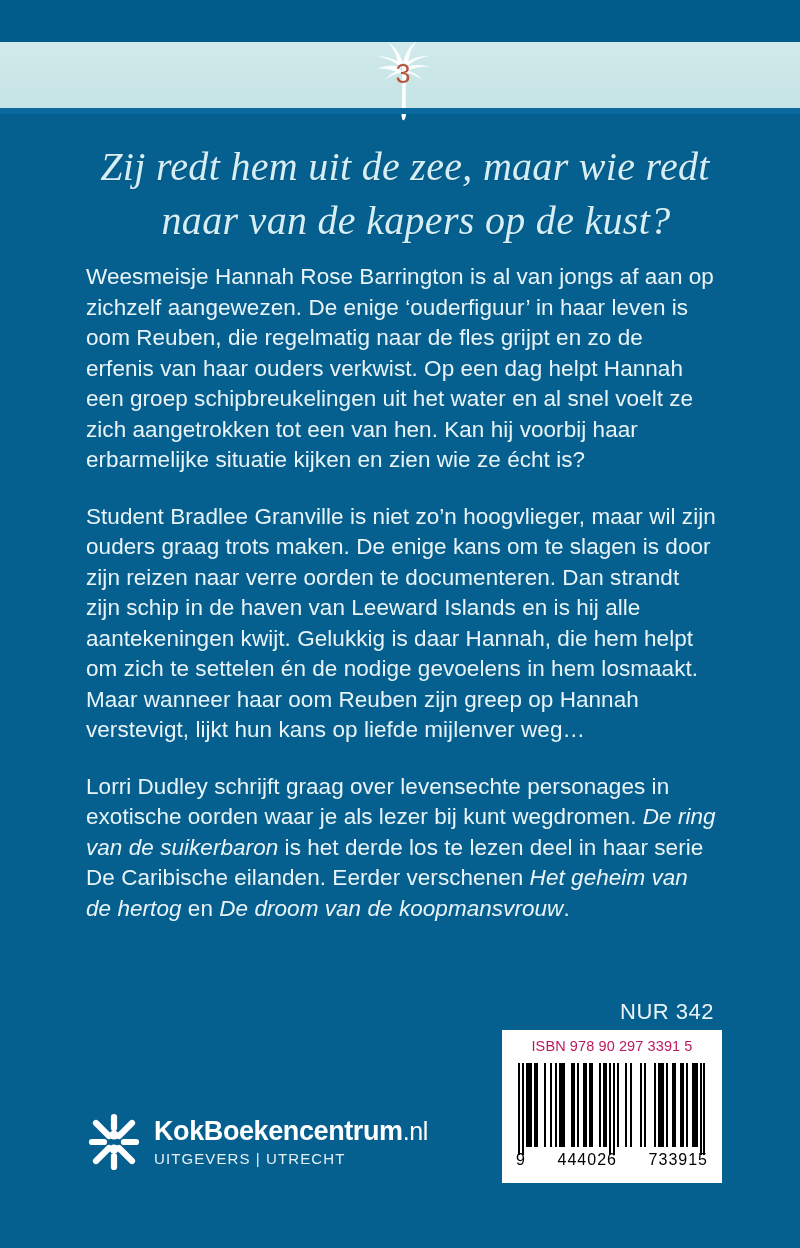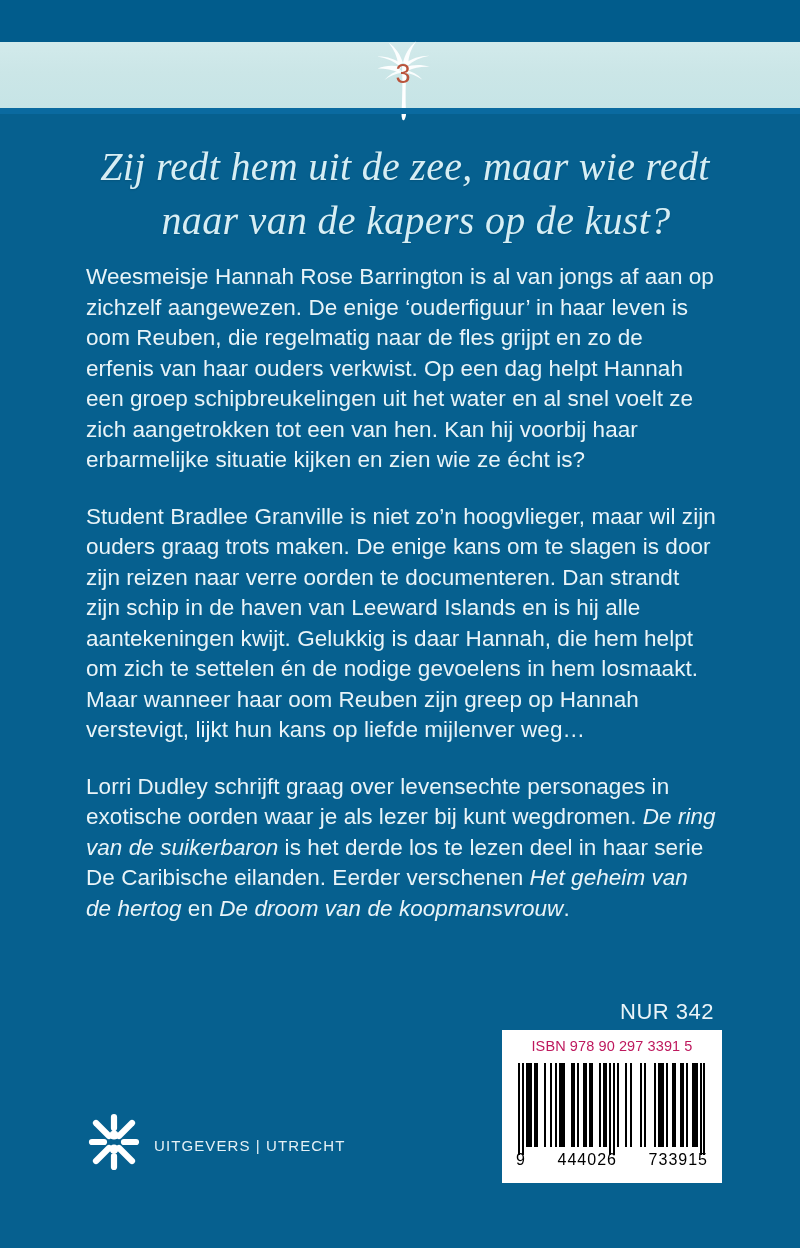--- a/index.html
+++ b/index.html
@@ -341,17 +341,18 @@
         <path d="M36 29 L48 29"></path>
         <path d="M26 4 L26 15"></path>
         <path d="M26 43 L26 54"></path>
       </g>
       <g fill="#ffffff">
         <circle cx="26" cy="22" r="4.6"></circle>
         <circle cx="26" cy="36" r="4.6"></circle>
       </g>
     </svg>
     <div class="pub-text">
+      <div class="pub-name"><span>KokBoekencentrum</span><span class="dotnl">.nl</span></div>
       <div class="pub-sub">UITGEVERS | UTRECHT</div>
     </div>
   </div>
 
 </div>
 
 </body></html>

